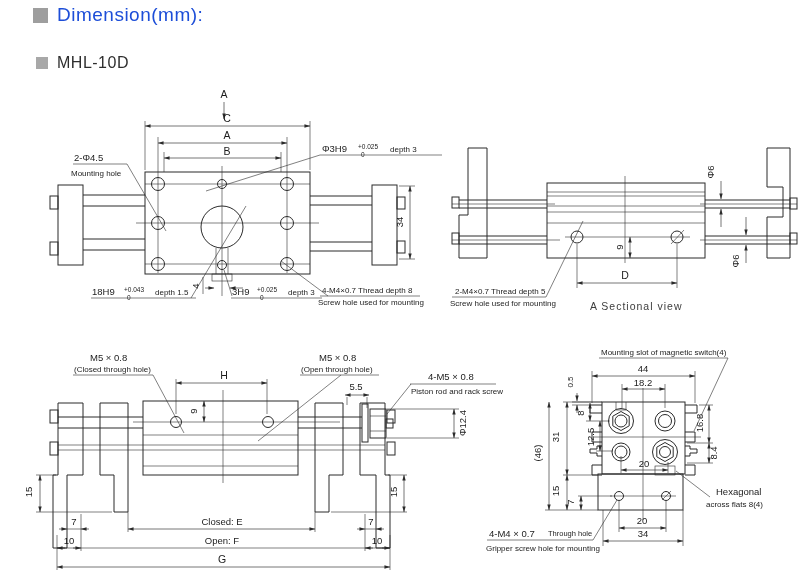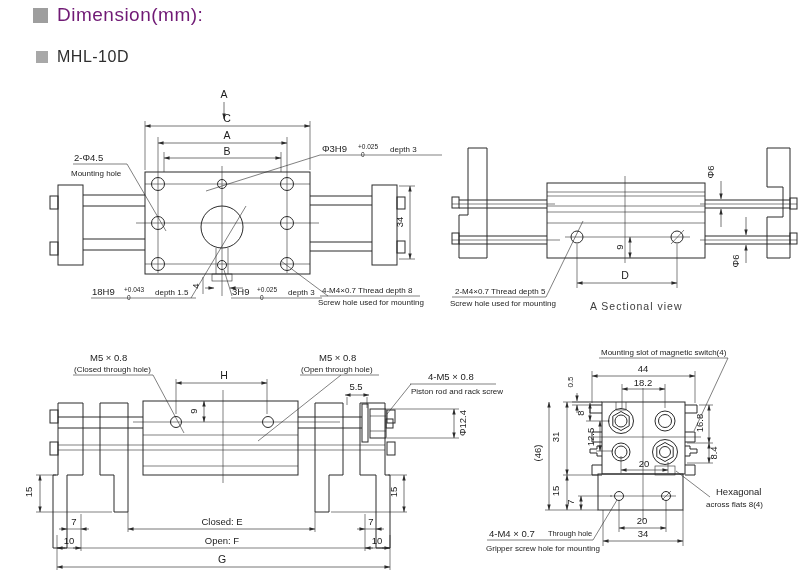--- a/index.html
+++ b/index.html
@@ -1,22 +1,22 @@
 <!DOCTYPE html>
 <html><head>
 <meta charset="utf-8">
 <style>
   html,body{margin:0;padding:0;background:#ffffff;}
   body{width:811px;height:580px;position:relative;font-family:"Liberation Sans",sans-serif;}
   .hdr{position:absolute;display:flex;align-items:center;gap:9px;}
   .sq{background:#9e9e9e;display:inline-block;}
   #hdr1{left:33px;top:4px;}
   #hdr1 .sq{width:15px;height:15px;}
-  #hdr1 .txt{font-size:19px;color:#701a75;letter-spacing:.5px;}
-  #hdr2{left:36px;top:48px;}
+  #hdr1 .txt{font-size:19px;color:#1d4ed8;letter-spacing:.5px;}
+  #hdr2{left:36px;top:54px;}
   #hdr2 .sq{width:12px;height:12px;background:#a8a8a8;}
   #hdr2 .txt{font-size:16px;color:#2e2e2e;letter-spacing:.5px;}
   svg{position:absolute;left:0;top:0;}
   svg line,svg rect,svg circle,svg path,svg polyline,svg polygon{stroke:#2b2b2b;fill:none;stroke-width:1;}
   .thin{stroke-width:.6;}
   .dim{stroke-width:.65;}
   svg text{fill:#1c1c1c;stroke:none;font-family:"Liberation Sans",sans-serif;}
   .t6{font-size:6.5px;}
   .t7{font-size:7.5px;}
   .t8{font-size:8px;}

